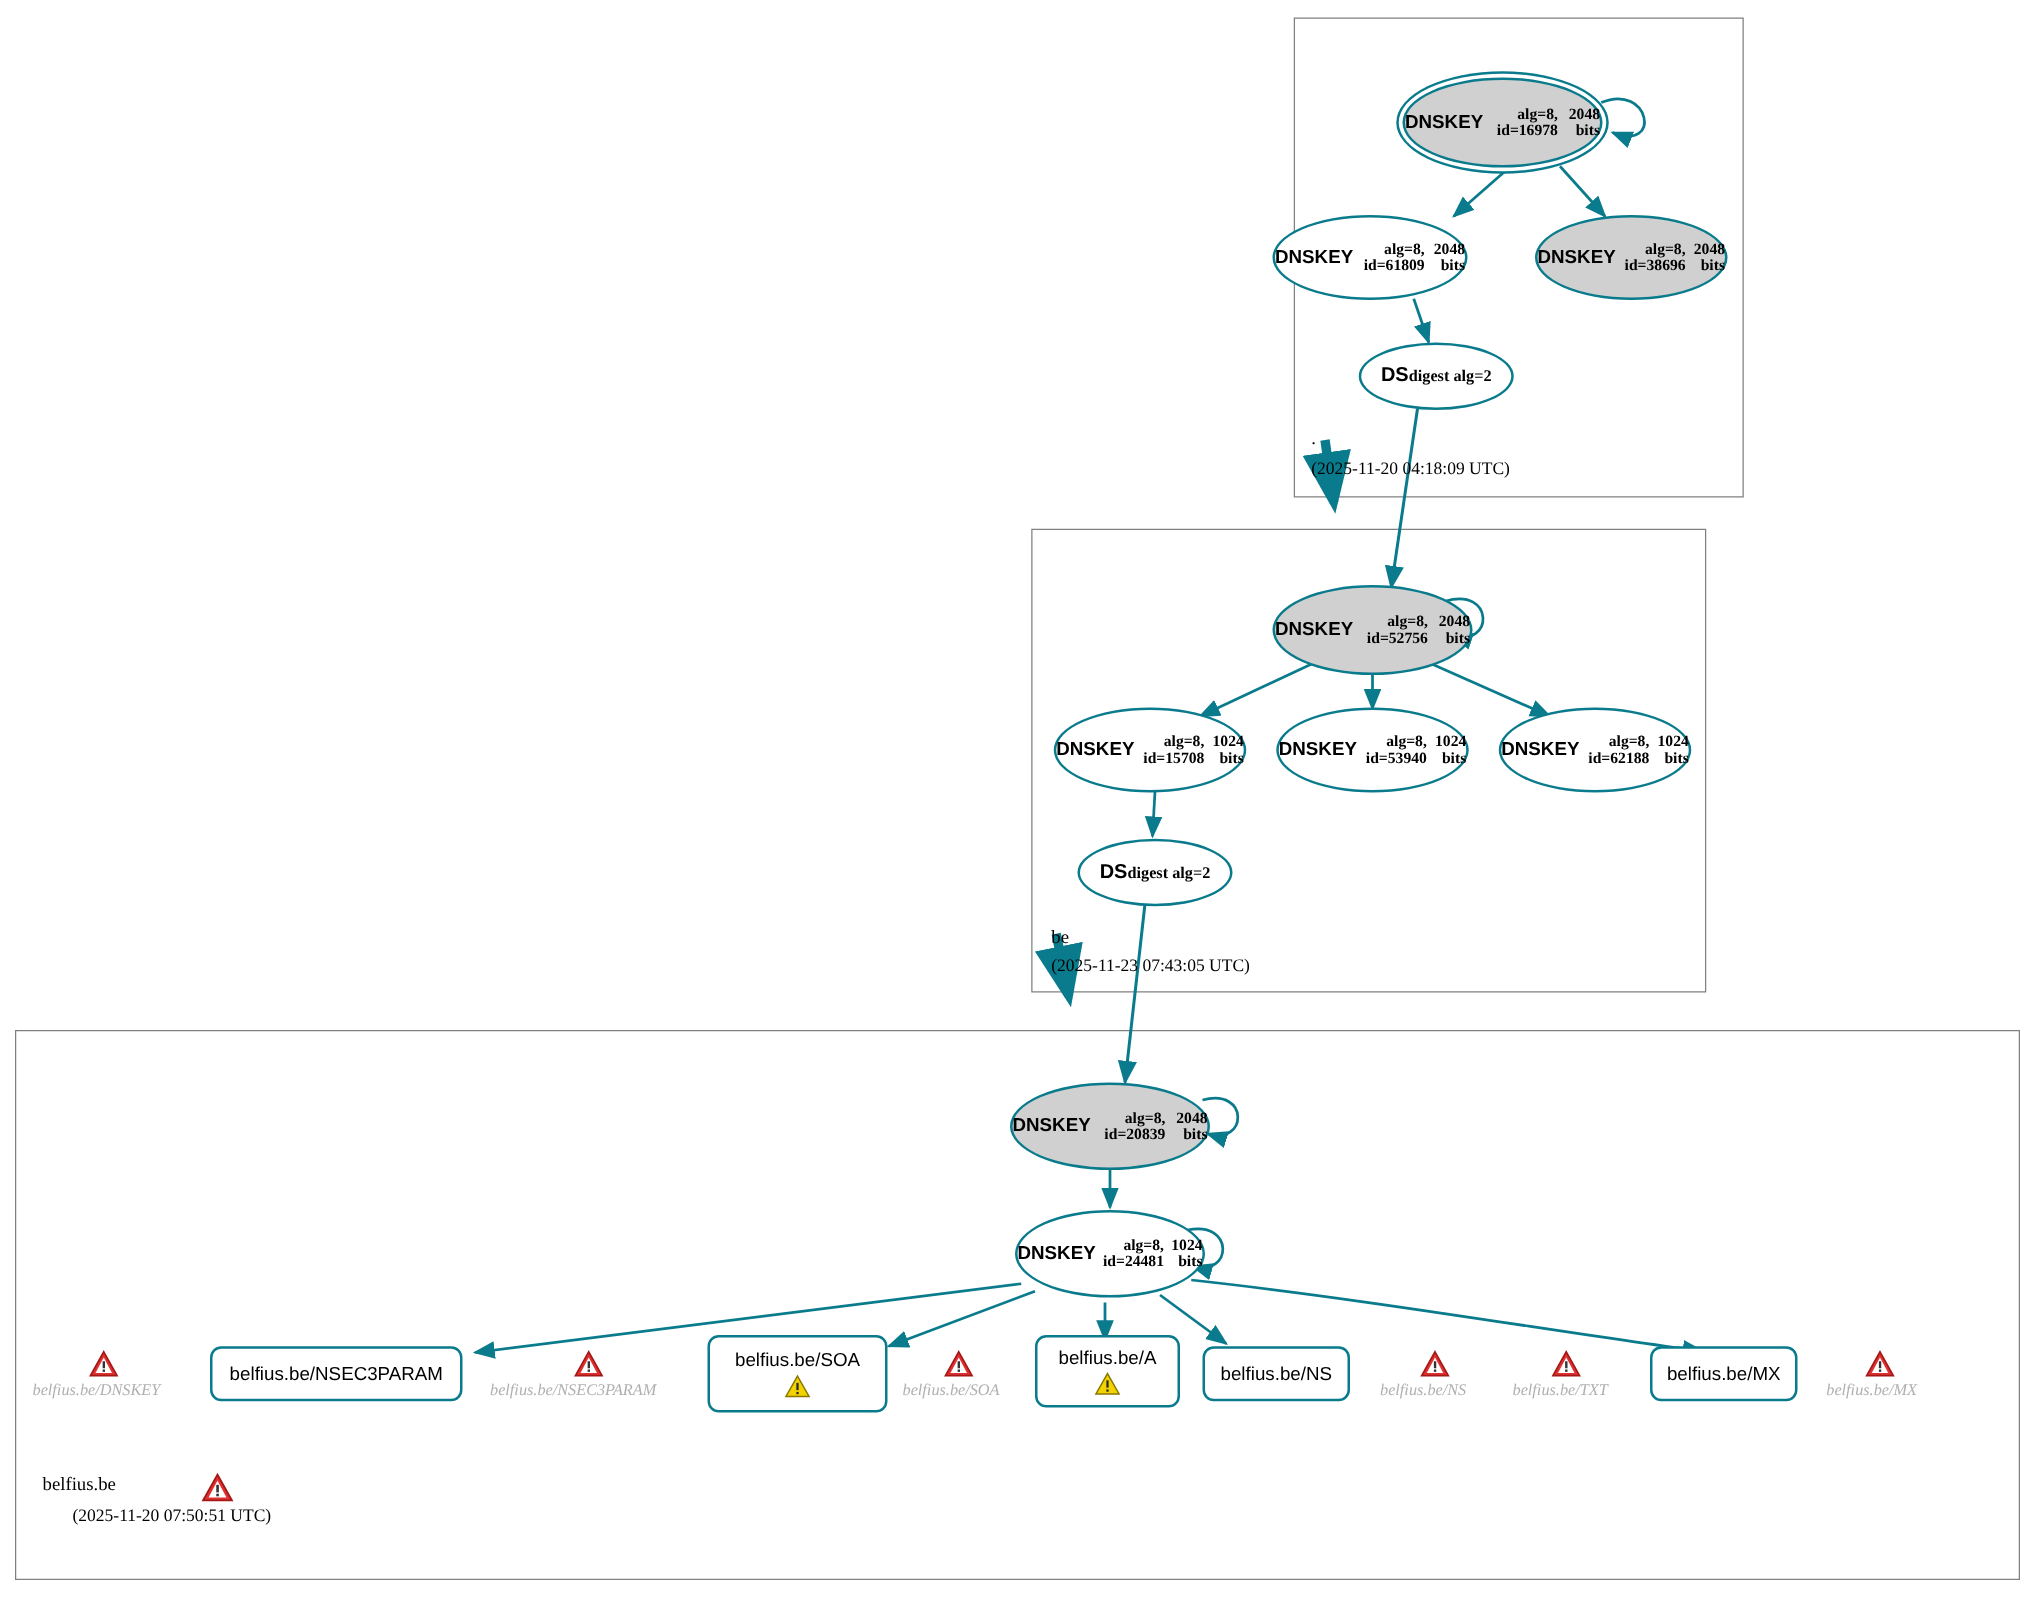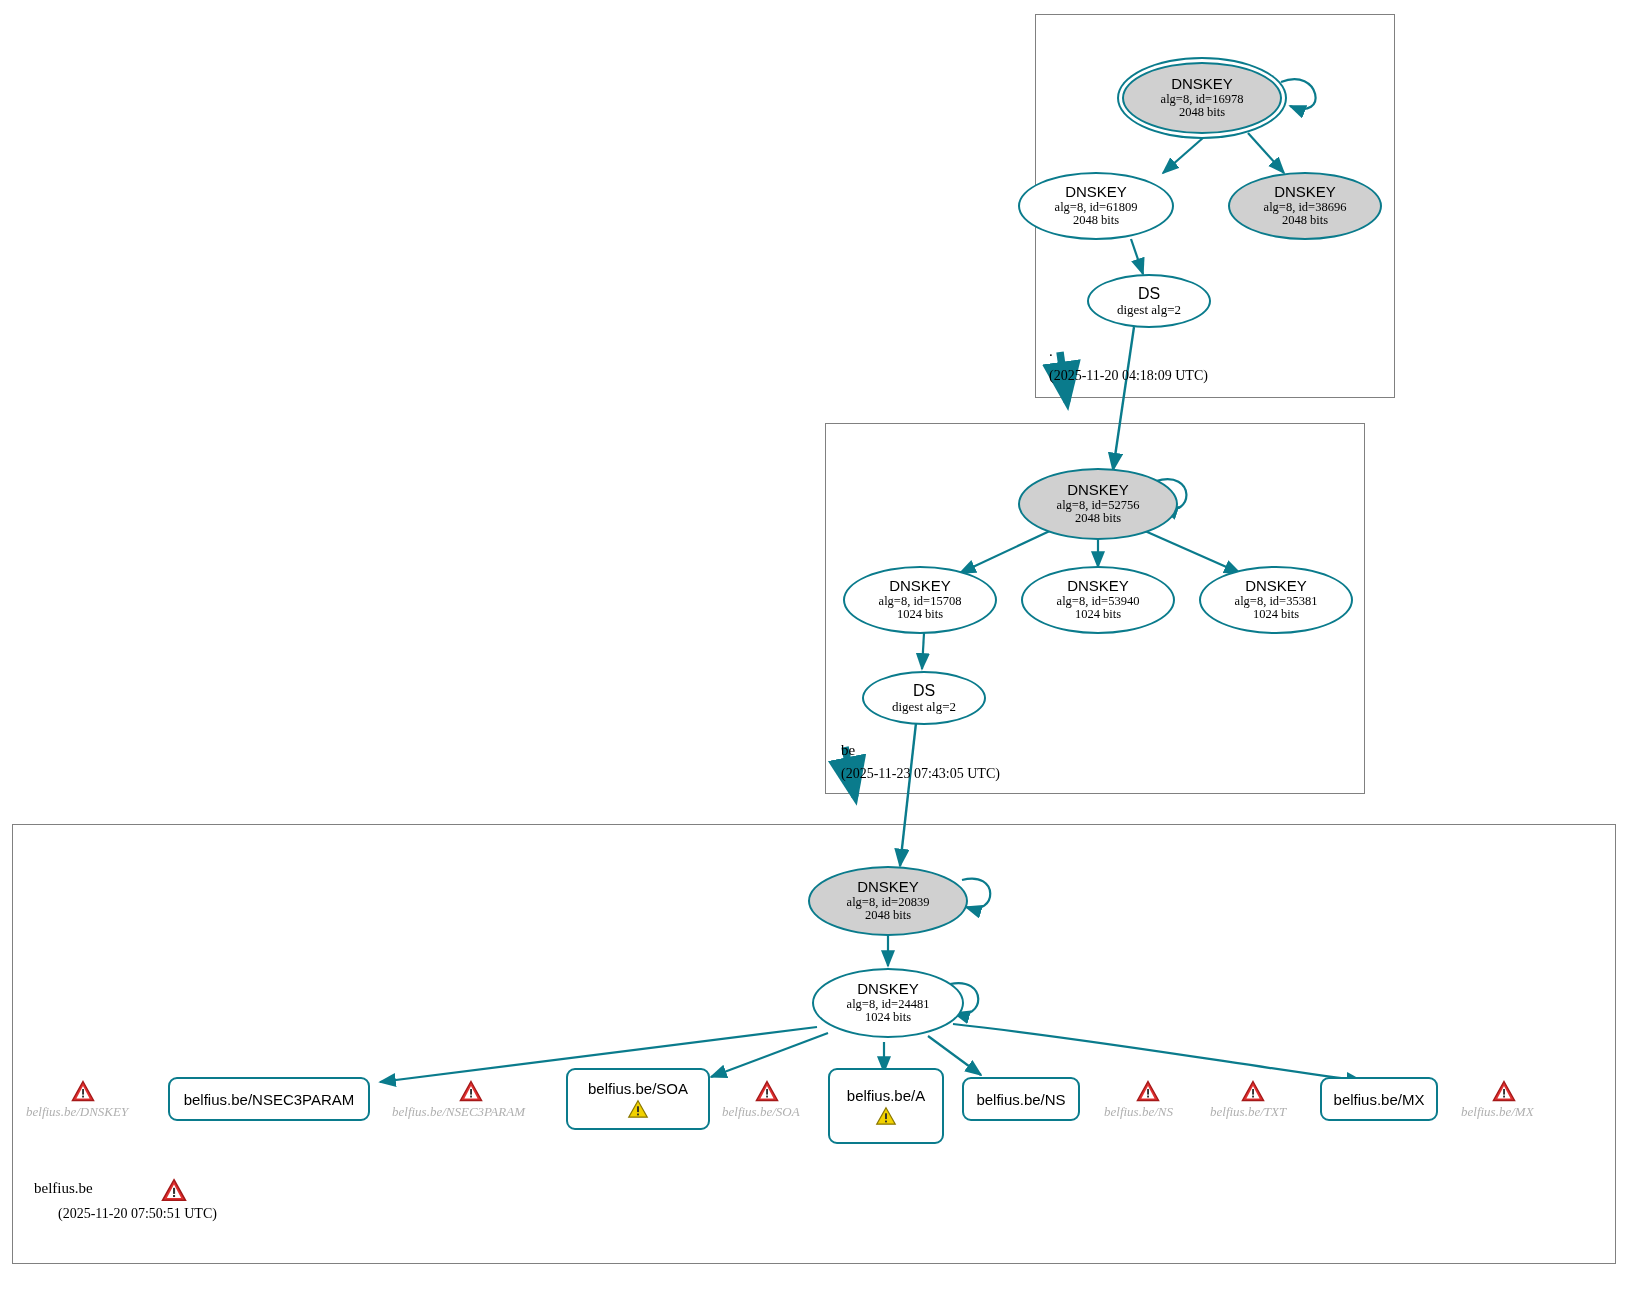--- a/index.html
+++ b/index.html
@@ -38,28 +38,29 @@
     position: absolute;
     font-family: "Liberation Serif", serif;
     font-size: 14px;
     color: #000000;
     white-space: nowrap;
   }
   
   .node {
     position: absolute;
     display: flex;
-    flex-direction: column;
+    flex-direction: row;
     align-items: center;
     justify-content: center;
     border: 2px solid #0a7b8c;
     border-radius: 50%;
     background: #ffffff;
     text-align: right;
     line-height: 1.08;
+    font-weight: bold;
   }
   .node.grey { background: #d0d0d0; }
   .node.dbl { box-shadow: 0 0 0 3px #ffffff, 0 0 0 5px #0a7b8c; }
   .node .t1 {
     font-family: "Liberation Sans", sans-serif;
     font-size: 15px;
     color: #000000;
   }
   .node .t2, .node .t3 {
     font-family: "Liberation Serif", serif;
@@ -200,21 +201,21 @@
   </div>
 
   <div class="node" style="left:1021px; top:566px; width:154px; height:68px;">
     <span class="t1">DNSKEY</span>
     <span class="t2">alg=8, id=53940</span>
     <span class="t3">1024 bits</span>
   </div>
 
   <div class="node" style="left:1199px; top:566px; width:154px; height:68px;">
     <span class="t1">DNSKEY</span>
-    <span class="t2">alg=8, id=35381</span>
+    <span class="t2">alg=8, id=62188</span>
     <span class="t3">1024 bits</span>
   </div>
 
   <div class="node ds" style="left:862px; top:671px; width:124px; height:54px;">
     <span class="t1">DS</span>
     <span class="t2">digest alg=2</span>
   </div>
 
   <div class="zonelabel" style="left:841px; top:742px;">be</div>
   <div class="zonetime" style="left:841px; top:766px;">(2025-11-23 07:43:05 UTC)</div>
@@ -237,21 +238,21 @@
 
   <div class="rrset" style="left:566px; top:1068px; width:144px; height:62px;">
     <span class="lbl">belfius.be/SOA</span>
     <svg class="warnico" viewBox="0 0 24 22">
       <path d="M12 2 L22.2 20 L1.8 20 Z" fill="#f2d200" stroke="#8a7700" stroke-width="1.3"></path>
       <rect x="11" y="8" width="2" height="6.4" fill="#2a2a2a"></rect>
       <rect x="11" y="16" width="2" height="2" fill="#2a2a2a"></rect>
     </svg>
   </div>
 
-  <div class="rrset" style="left:828px; top:1068px; width:116px; height:76px;">
+  <div class="rrset" style="left:828px; top:1068px; width:116px; height:58px;">
     <span class="lbl">belfius.be/A</span>
     <svg class="warnico" viewBox="0 0 24 22">
       <path d="M12 2 L22.2 20 L1.8 20 Z" fill="#f2d200" stroke="#8a7700" stroke-width="1.3"></path>
       <rect x="11" y="8" width="2" height="6.4" fill="#2a2a2a"></rect>
       <rect x="11" y="16" width="2" height="2" fill="#2a2a2a"></rect>
     </svg>
   </div>
 
   <div class="rrset" style="left:962px; top:1077px; width:118px; height:44px;">
     <span class="lbl">belfius.be/NS</span>

